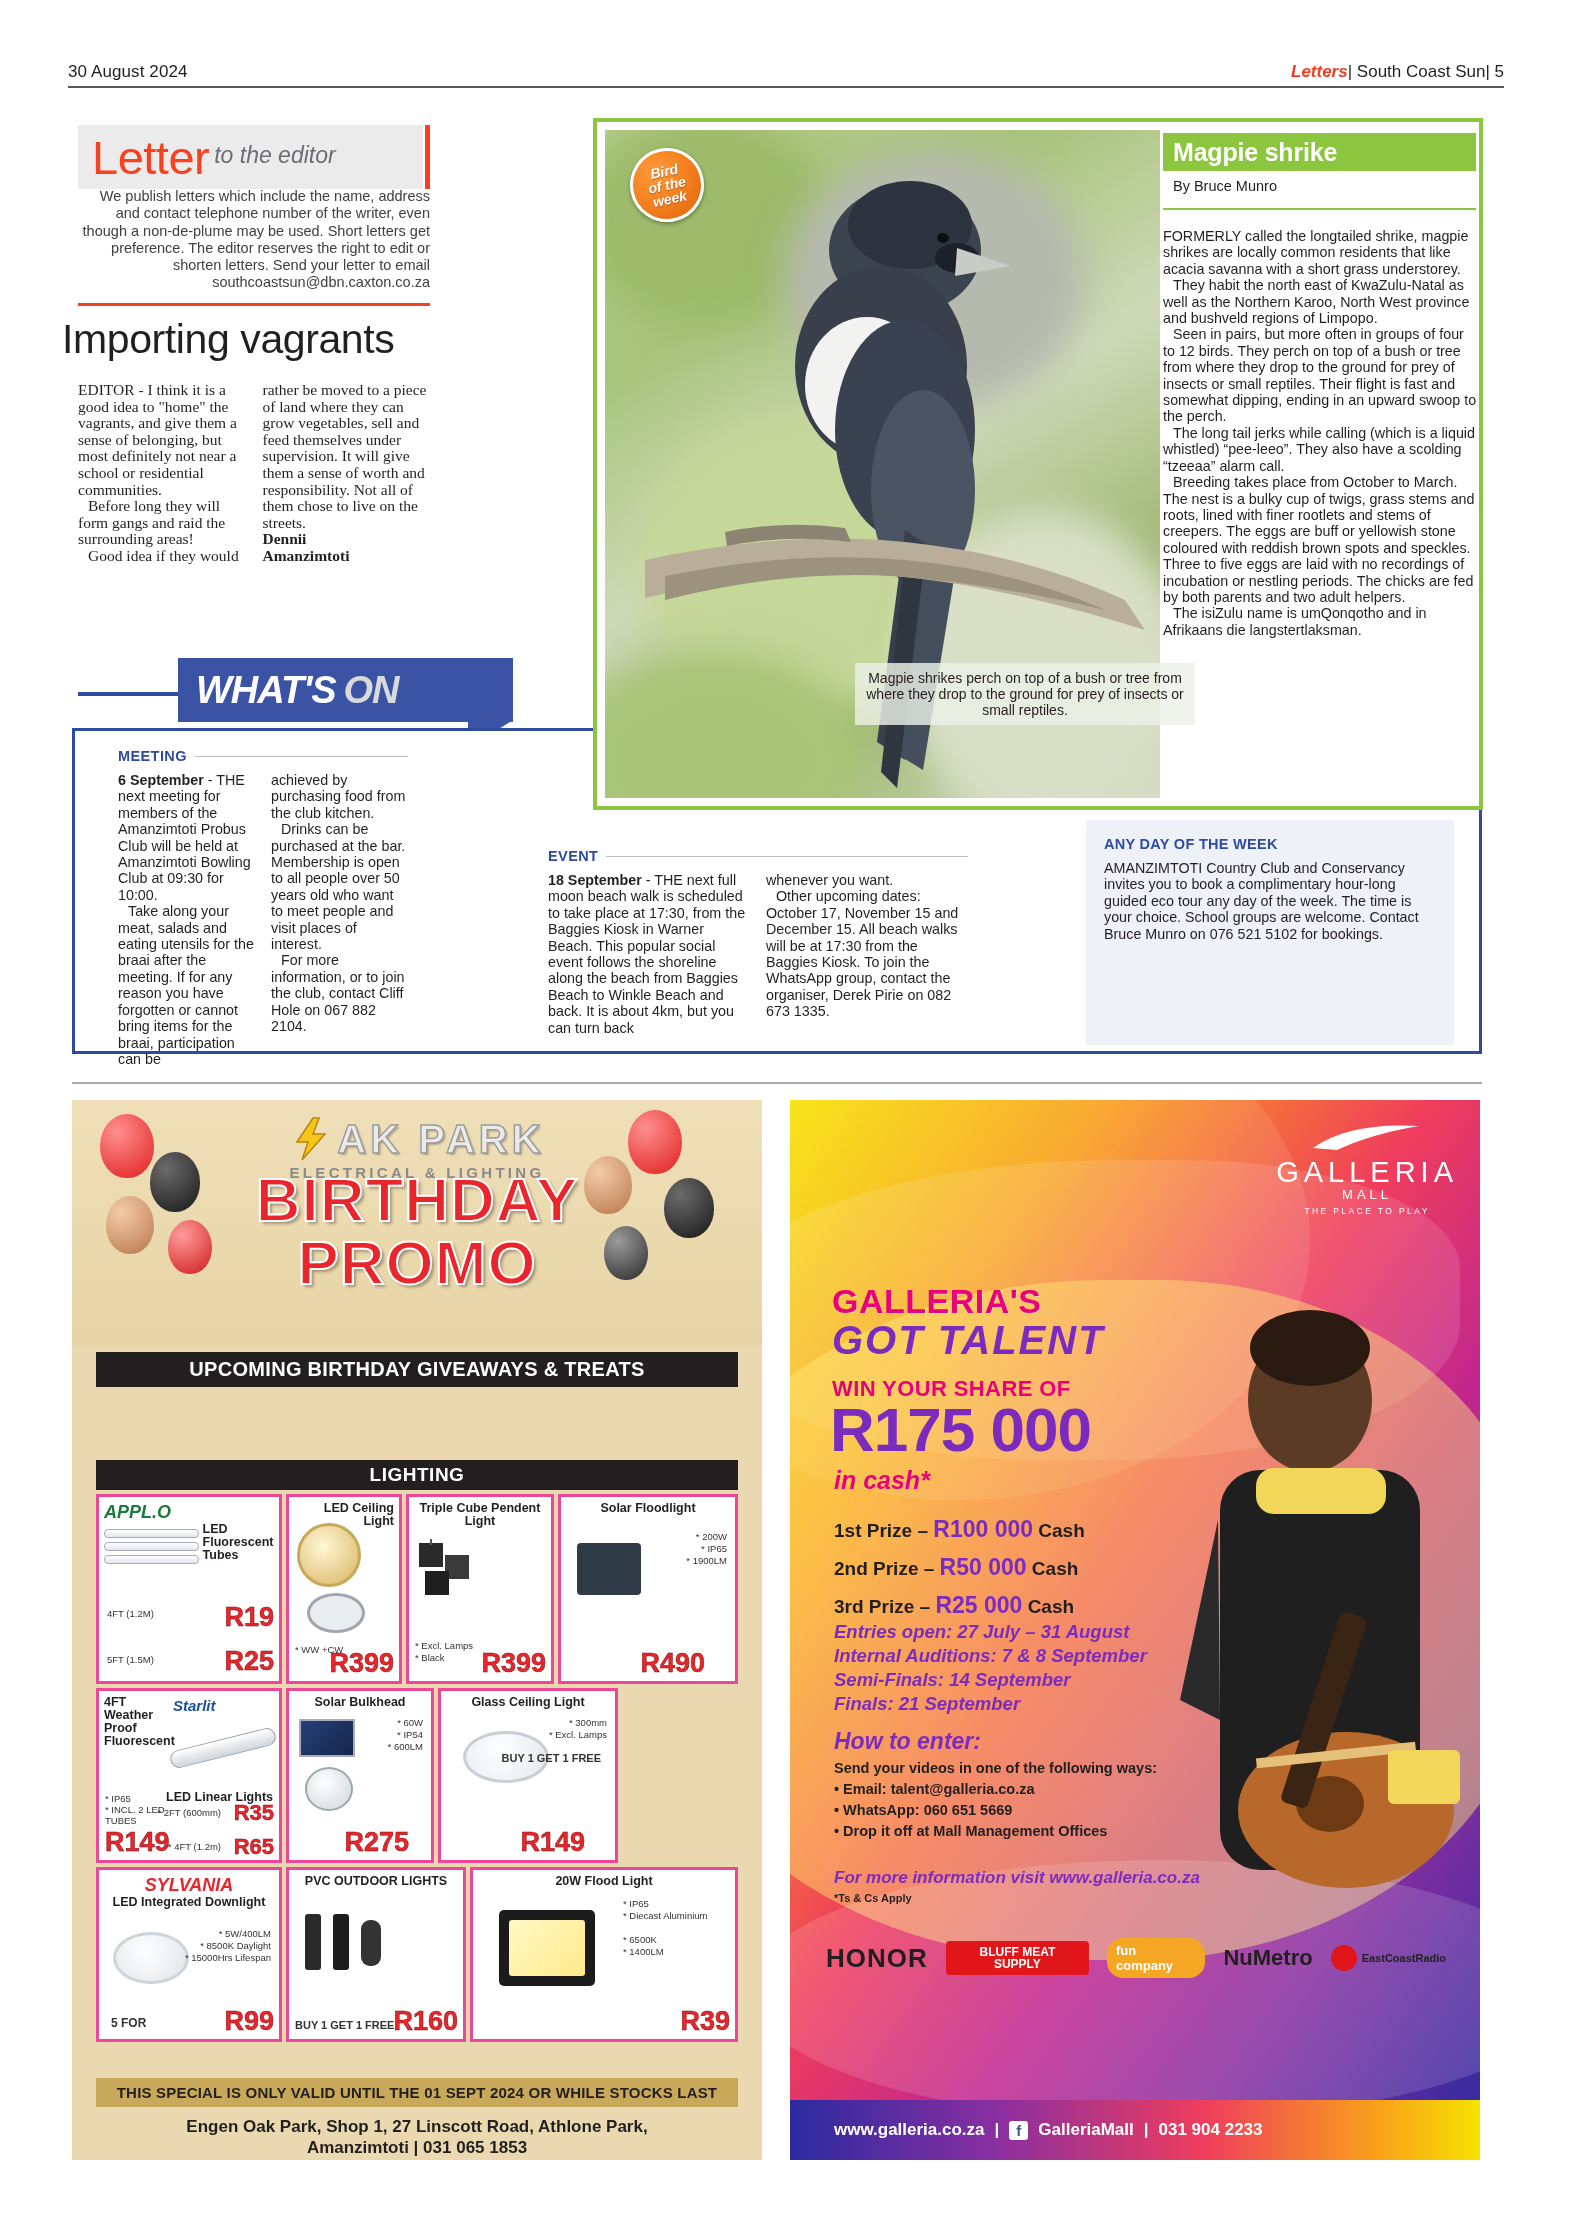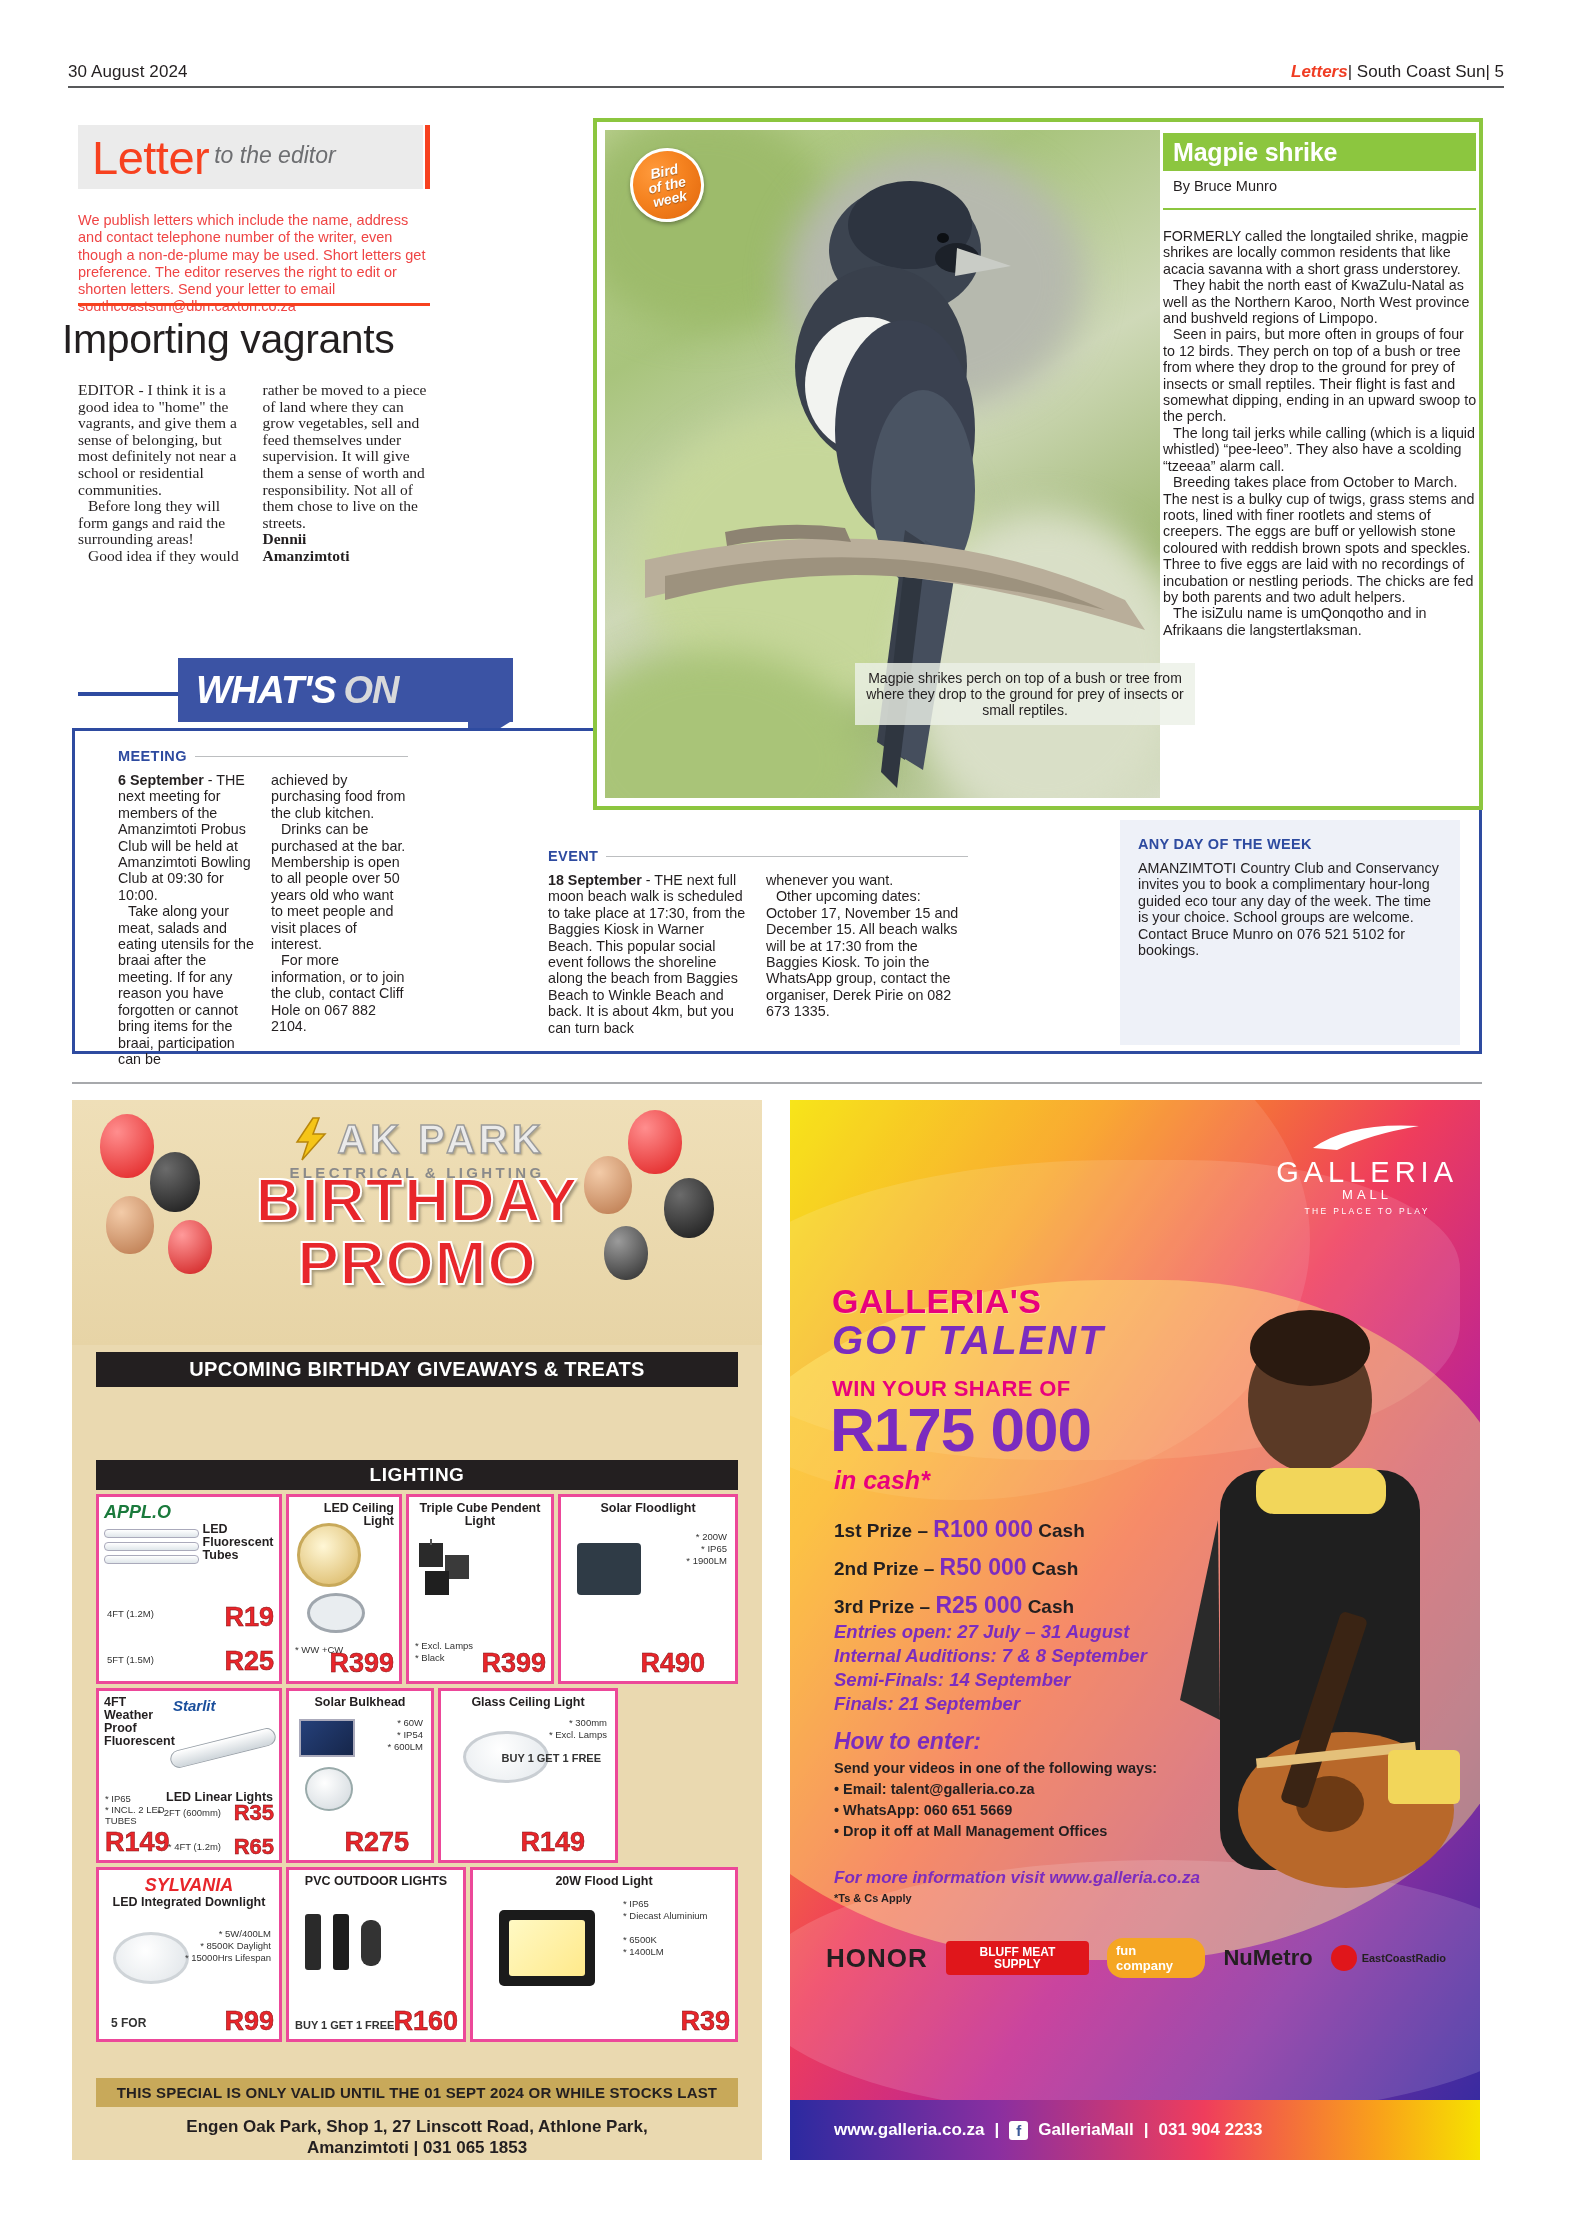--- a/index.html
+++ b/index.html
@@ -21,22 +21,22 @@
   .mh-right .sec { color: #f03c22; font-style: italic; font-weight: bold; }
   .mh-rule { height: 2px; background: #58595b; width: 100%; }
 
   
   .letter-head { position: absolute; left: 78px; top: 125px; width: 345px; height: 64px; background: #ebebeb; }
   .letter-head-inner { position: relative; height: 100%; padding-left: 14px; display: flex; align-items: center; }
   .letter-word { color: #f7411f; font-size: 47px; font-weight: 300; line-height: 1; letter-spacing: -0.5px; }
   .letter-sub { color: #6d6e71; font-size: 23px; font-style: italic; margin-left: 5px; margin-bottom: 3px; font-weight: 300; }
   .letter-redbar { position: absolute; left: 425px; top: 125px; width: 5px; height: 64px; background: #f7411f; }
 
-  .letter-policy { position: absolute; left: 78px; top: 212px; width: 352px;
-      font-size: 14.5px; line-height: 17.3px; color: #ef4444; }
+  .letter-policy { position: absolute; left: 78px; top: 188px; width: 352px;
+      font-size: 14.5px; line-height: 17.3px; color: #404040; text-align: right; }
 
   .red-rule { position: absolute; left: 78px; top: 303px; width: 352px; height: 3px; background: #f7411f; }
 
   .art-title { position: absolute; left: 62px; top: 318px; width: 400px;
       font-size: 41px; font-weight: 300; color: #231f20; letter-spacing: -0.4px; line-height: 1.05; }
 
   .art-cols { position: absolute; left: 78px; top: 382px; width: 352px;
       display: flex; gap: 17px; }
   .art-col { width: 168px; font-family: "Liberation Serif", serif;
       font-size: 15.5px; line-height: 16.6px; color: #231f20; }
@@ -61,21 +61,21 @@
   .wo-label .line { flex:1; height:1px; background:#bcbec0; }
   .wo-cols { display:flex; gap: 16px; margin-top: 8px; }
   .wo-col { font-size: 14.3px; line-height: 16.4px; color:#231f20; }
   .wo-col p + p { text-indent: 10px; }
   .wo-col b { font-weight: bold; }
 
   .meeting-block { left: 118px; top: 748px; width: 290px; }
   .meeting-block .wo-col { width: 137px; }
   .event-block { left: 548px; top: 848px; width: 420px; }
   .event-block .wo-col { width: 202px; }
-  .anyday-box { position:absolute; left: 1120px; top: 820px; width: 340px; height: 225px; background:#eef1f8; }
+  .anyday-box { position:absolute; left: 1086px; top: 820px; width: 368px; height: 225px; background:#eef1f8; }
   .anyday-inner { padding: 16px 18px; }
   .anyday-title { color:#2e4ba0; font-weight:bold; font-size:14.5px; letter-spacing:.3px; margin-bottom:8px;}
   .anyday-body { font-size:14.3px; line-height:16.4px; }
 
   
   .bird-panel { position: absolute; left: 593px; top: 118px; width: 890px; height: 692px;
       border: 4px solid #8cc63f; background:#ffffff; }
   .bird-photo { position:absolute; left: 605px; top: 130px; width: 555px; height: 668px; overflow:hidden;
       background: linear-gradient(150deg,#b9cf8e 0%, #a8c47c 25%, #cfd9b8 50%, #9fb873 75%, #d7ddc6 100%); }
   .ph-blur { position:absolute; border-radius:50%; filter: blur(18px); }

